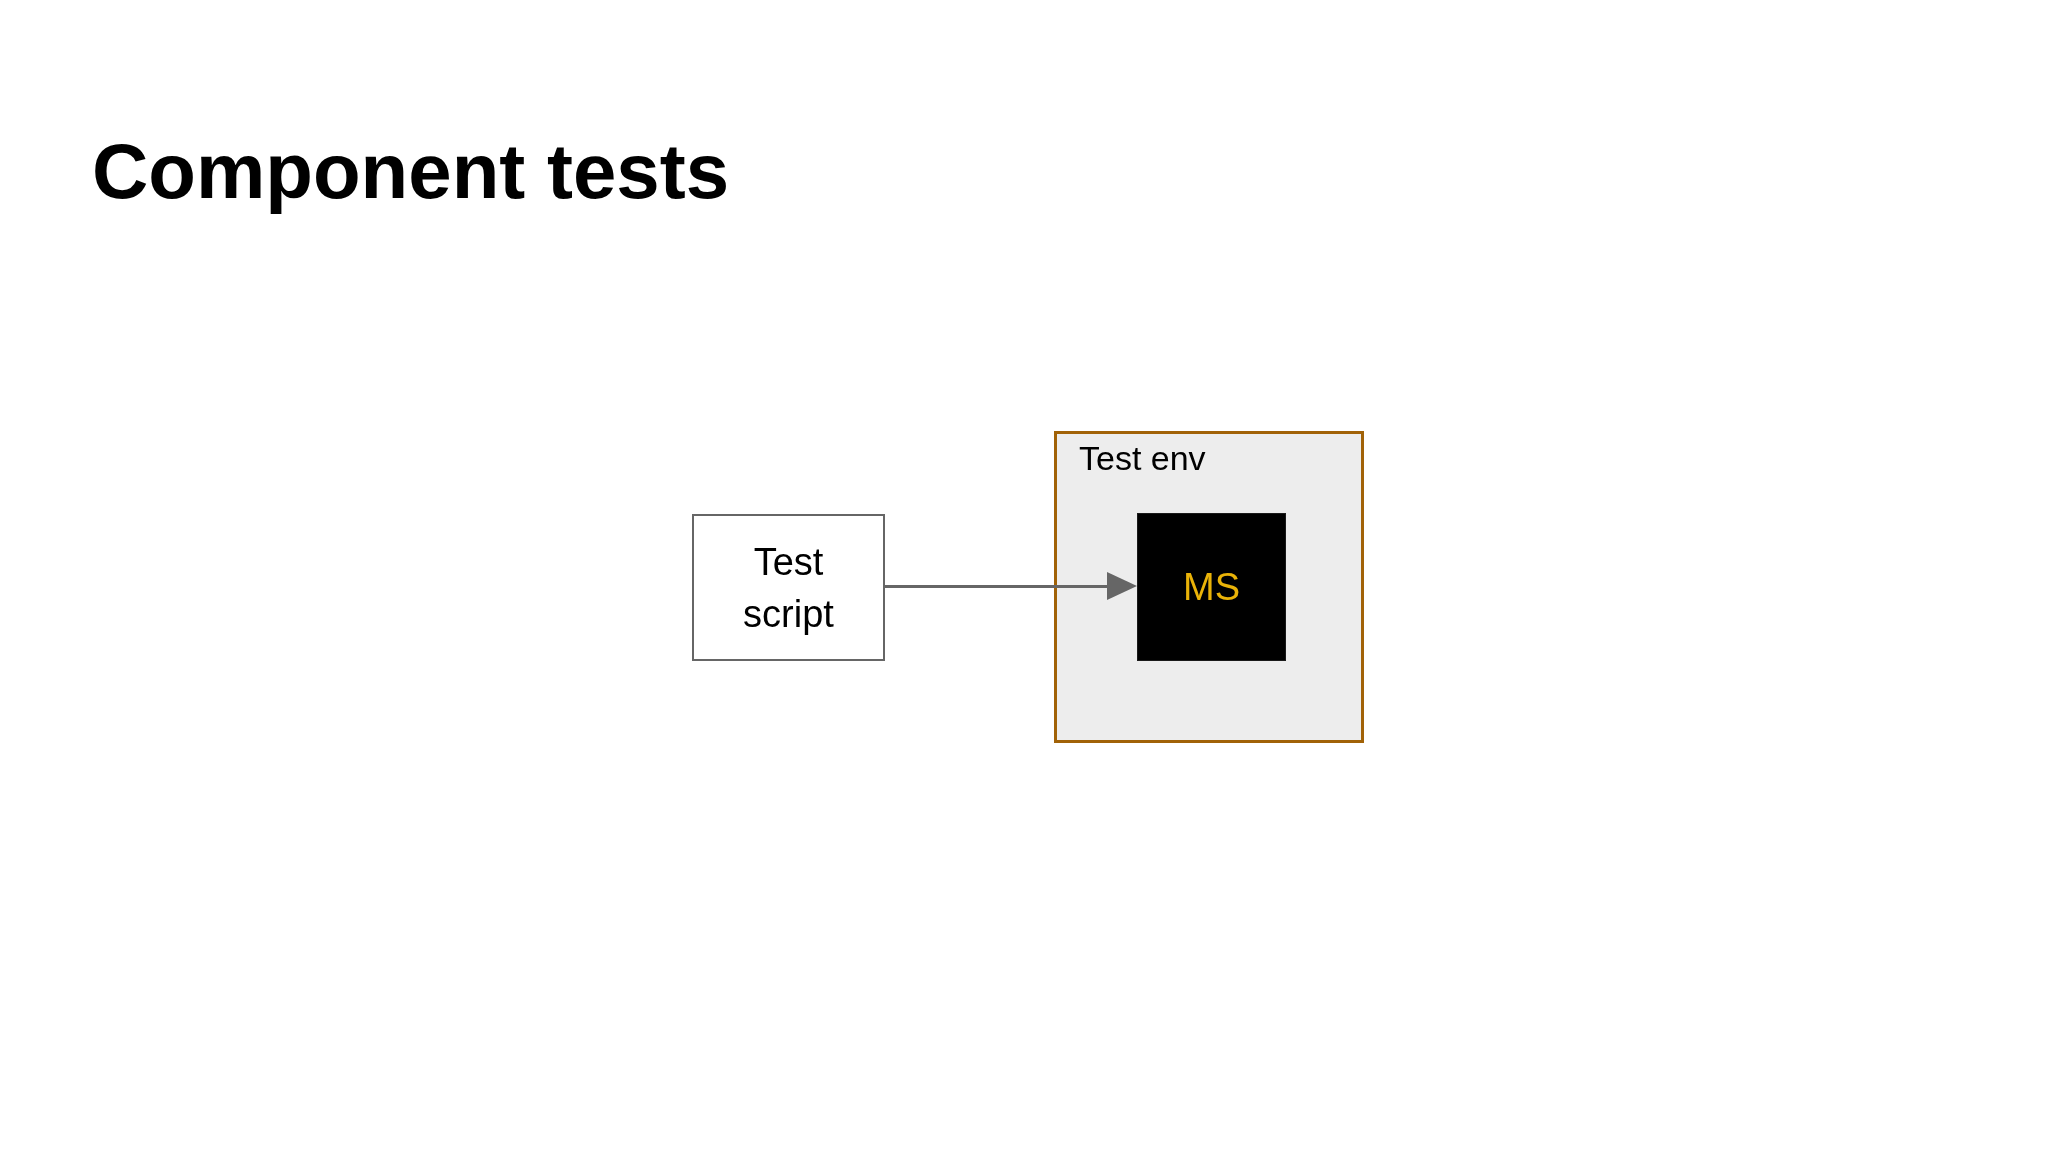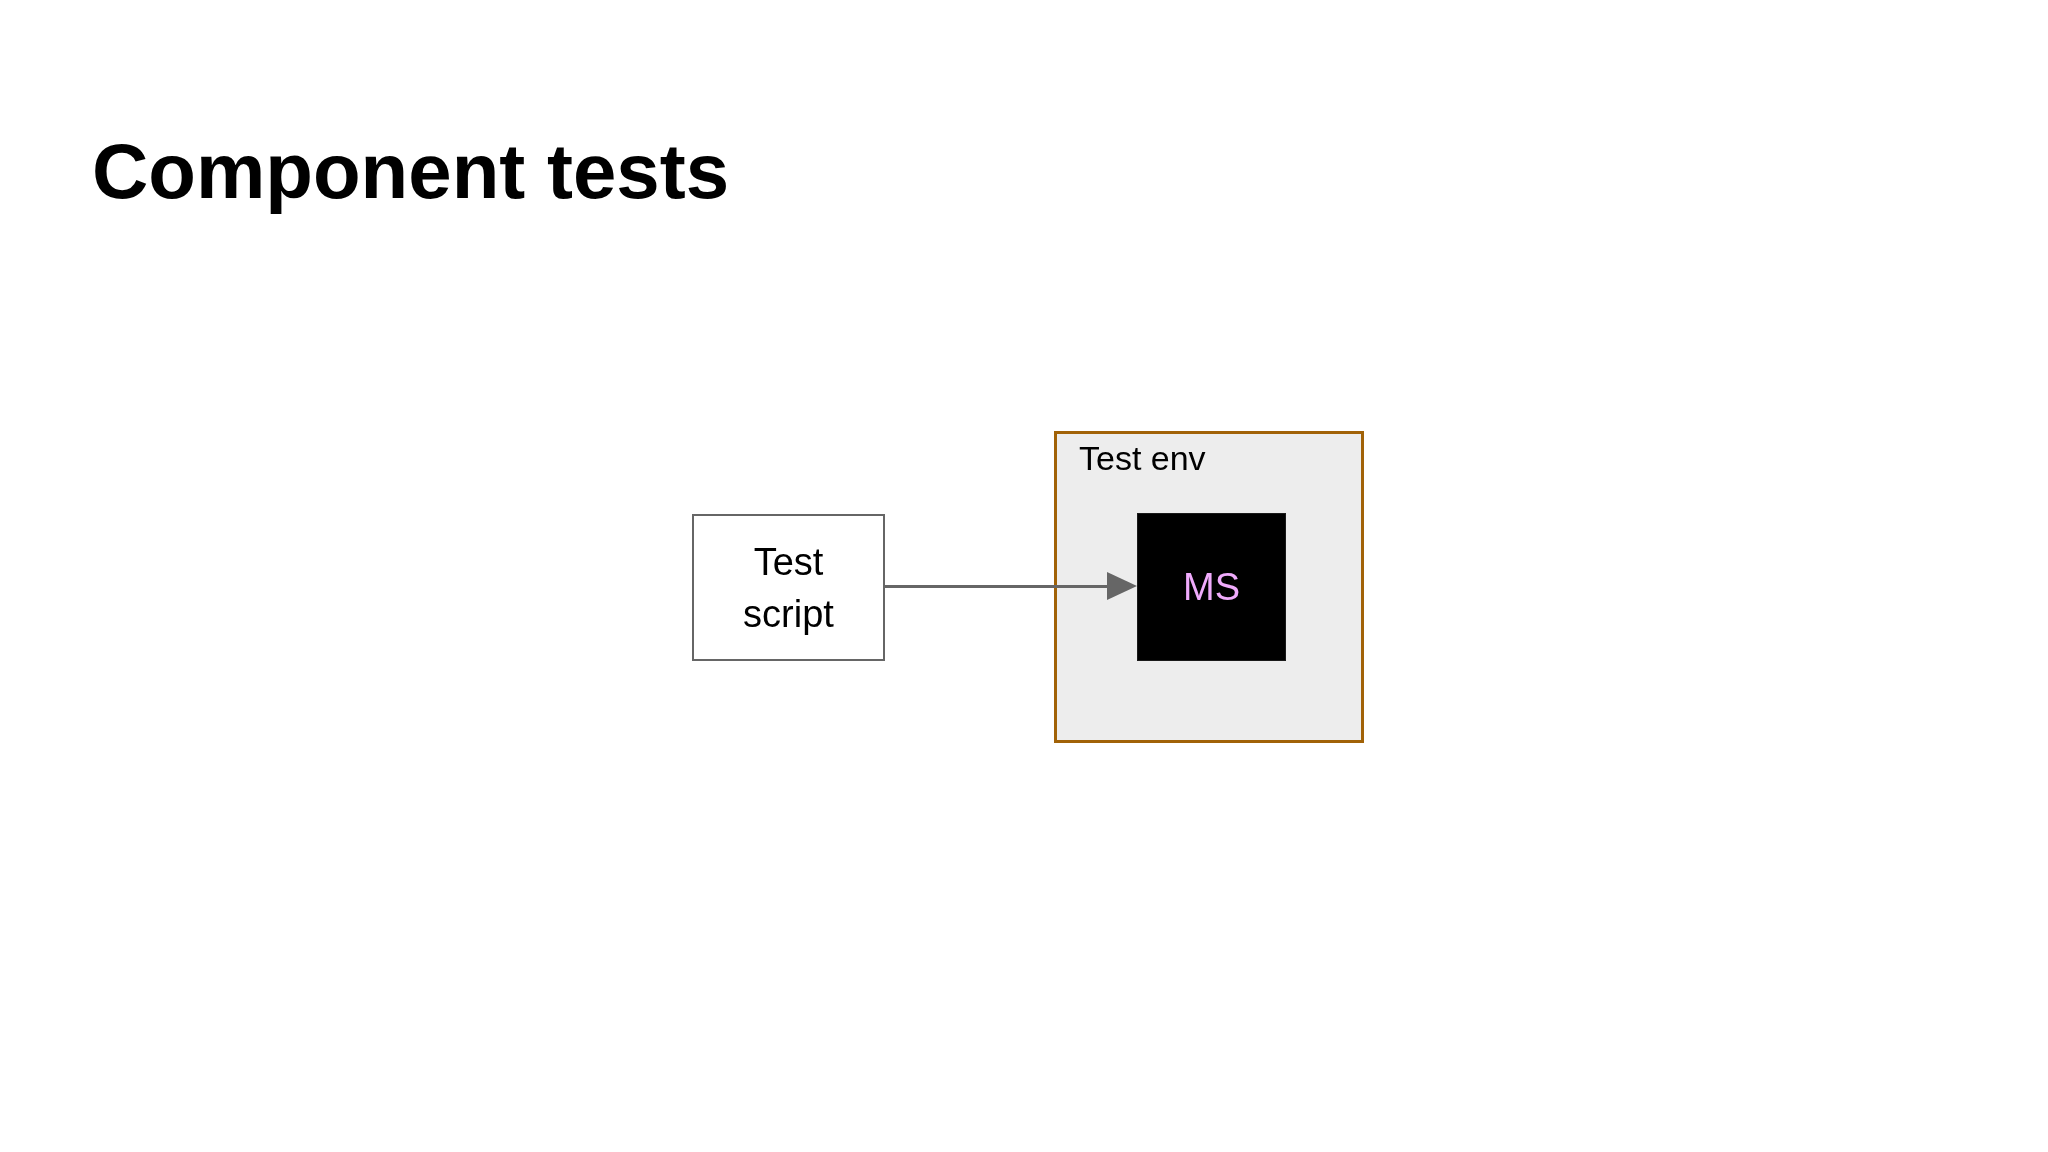--- a/index.html
+++ b/index.html
@@ -75,21 +75,21 @@
     height: 148px;
     background: #000000;
     border: 1px solid #1a1a1a;
     display: flex;
     align-items: center;
     justify-content: center;
   }
   .ms-label {
     font-size: 38px;
     line-height: 1;
-    color: #f0abfc;
+    color: #eab308;
     white-space: nowrap;
   }
   
   .arrow-line {
     position: absolute;
     left: 881px;
     top: 585px;
     width: 224px;
     height: 3px;
     background: #666666;

